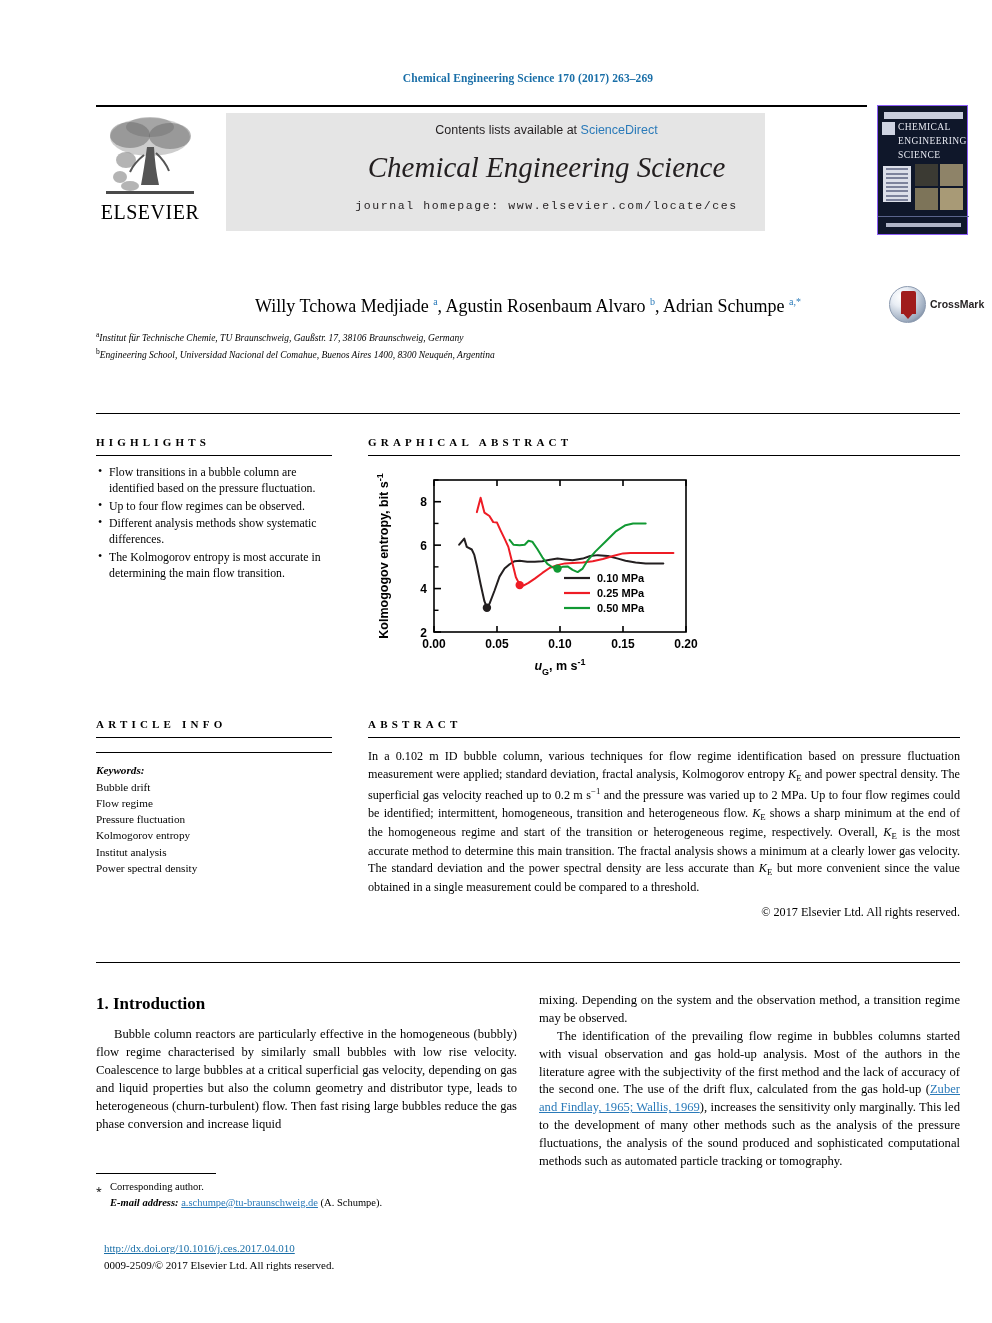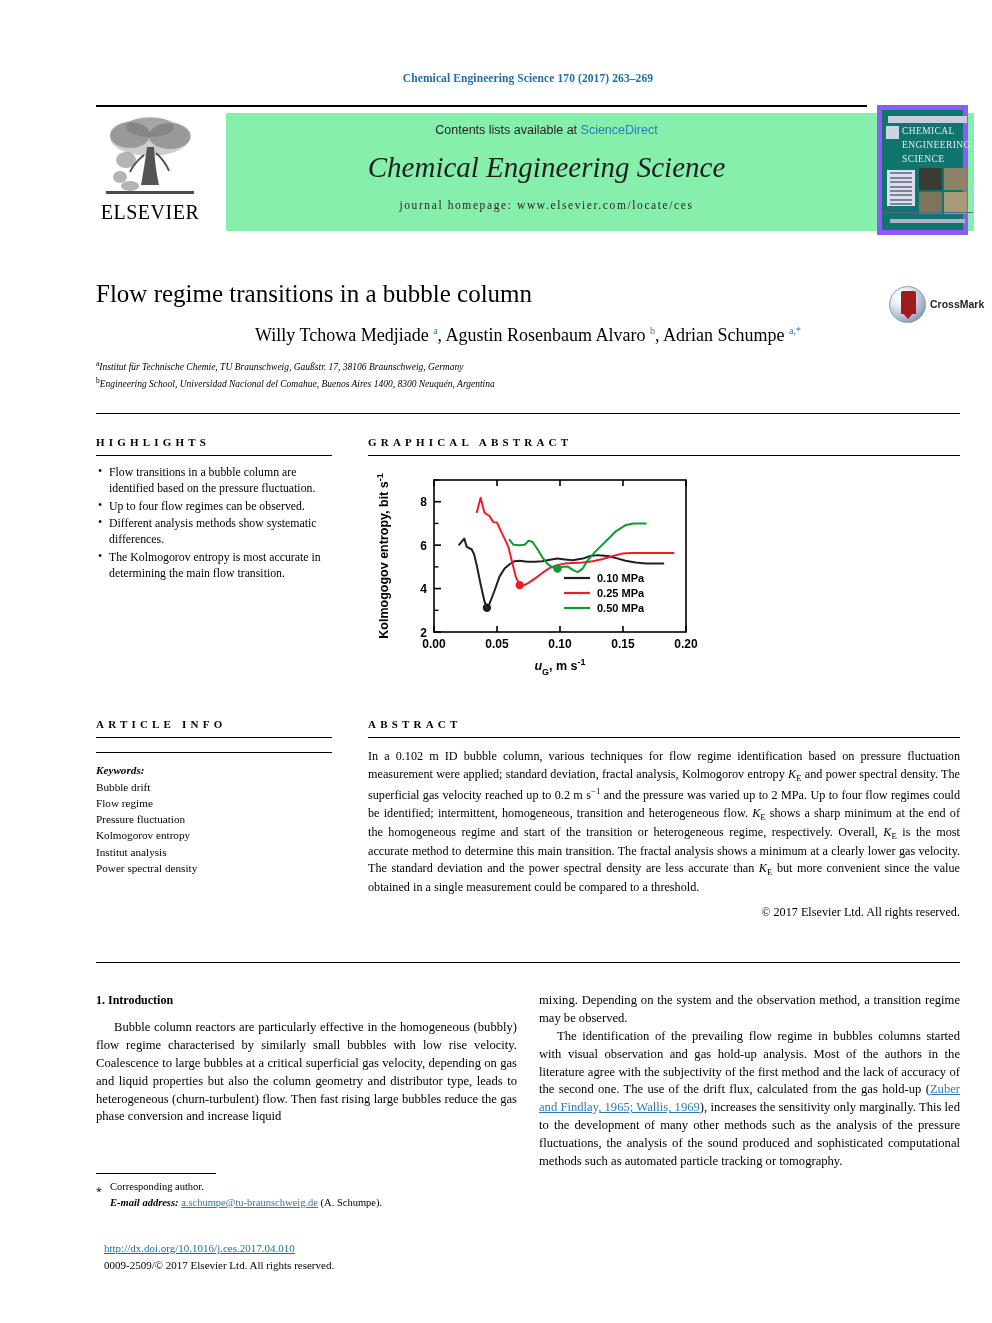--- a/index.html
+++ b/index.html
@@ -30,41 +30,41 @@
   }
   .elsevier-box { position:absolute; left:0; top:8px; width:108px; height:118px; }
   .elsevier-tree { position:absolute; left:4px; top:0; width:100px; height:90px; }
   .elsevier-word {
     position:absolute; left:0; top:88px; width:108px;
     text-align:center; color:#000000;
     font-family:"Liberation Serif", serif;
     font-size:20px; letter-spacing:0.5px; font-weight:400;
   }
   .gray-band {
-    position:absolute; left:130px; top:8px; width:748px; height:118px;
-    background:#86efac;
+    position:absolute; left:130px; top:8px; width:539px; height:118px;
+    background:#e5e5e5;
   }
   .gb-line1 {
     position:absolute; left:0; top:10px; width:641px; text-align:center;
     font-family:"Liberation Sans", sans-serif; font-size:12.5px; color:#231f20;
   }
   .gb-line1 a { color:#2a7ab9; text-decoration:none; }
   .gb-title {
     position:absolute; left:0; top:38px; width:641px; text-align:center;
     font-family:"Liberation Serif", serif; font-size:29px; color:#231f20;font-style:italic;
   }
   .gb-home {
     position:absolute; left:0; top:86px; width:641px; text-align:center;
-    font-family:Liberation Serif, serif; font-size:11.5px; color:#231f20;
+    font-family:Liberation Mono, monospace; font-size:11.5px; color:#231f20;
     letter-spacing:1.6px;
   }
   
   .cover {
     position:absolute; left:781px; top:0px; width:91px; height:130px;
-    background:#0f766e; border:5px solid #8b5cf6;
+    background:#0f172a; border:1px solid #8b5cf6;
   }
   .cover-inner { position:absolute; left:0; top:0; right:0; bottom:0; }
   .cover-topbar { position:absolute; left:6px; top:6px; width:79px; height:7px; background:#c9cede; }
   .cover-elslogo { position:absolute; left:4px; top:16px; width:13px; height:13px; background:#cfd4e2; }
   .cover-t1, .cover-t2, .cover-t3 {
     position:absolute; left:20px; color:#e8eaf2;
     font-family:"Liberation Serif", serif; font-size:9.5px; letter-spacing:0.4px;
   }
   .cover-t1 { top:16px; } .cover-t2 { top:30px; } .cover-t3 { top:44px; }
   .cover-textblk { position:absolute; left:5px; top:60px; width:28px; height:36px; background:#dcdfe9; }
@@ -148,21 +148,21 @@
   .ab-copy { margin-top:8px; text-align:right; font-size:12.2px; }
 
   .rule-bottom-meta {
     position:absolute; left:64px; top:962px; width:864px; height:1px; background:#000;
   }
 
   
   .body-col { position:absolute; top:992px; width:421px; font-size:12.6px; line-height:1.42; text-align:justify; }
   .col-left { left:64px; }
   .col-right { left:507px; }
-  .body-h { font-size:12px; font-weight:bold; margin:0 0 10px 0; }
+  .body-h { font-size:17px; font-weight:bold; margin:0 0 10px 0; }
   .body-col p { margin:0; text-indent:18px; }
   .body-col p.noind { text-indent:0; }
   .lnk { color:#2a7ab9; }
 
   
   .fn { position:absolute; left:64px; top:1173px; width:421px; font-size:10.5px; line-height:1.5; }
   .fn-rule { width:120px; height:1px; background:#000; margin-bottom:5px; }
   .fn-star { display:inline-block; width:14px; }
   .fn-em { font-style:italic; font-weight:bold; }
   .footer { position:absolute; left:72px; top:1240px; width:500px; font-size:11px; line-height:1.5; }
@@ -235,21 +235,20 @@
             <div class="cp3"></div>
             <div class="cp4"></div>
         </div>
         <div class="cover-bottomrule"></div>
         <div class="cover-bottombar"></div>
       </div>
     </div>
   </div>
 
   <div class="titlewrap">
-    <div class="paper-title">Flow regime transitions in a bubble column</div>
     <div class="authors">Willy Tchowa Medjiade <sup>a</sup>, Agustin Rosenbaum Alvaro <sup>b</sup>, Adrian Schumpe <sup>a,*</sup></div>
     <div class="affils">
       <div><sup>a</sup><span>Institut für Technische Chemie, TU Braunschweig, Gaußstr. 17, 38106 Braunschweig, Germany</span></div>
       <div><sup>b</sup><span>Engineering School, Universidad Nacional del Comahue, Buenos Aires 1400, 8300 Neuquén, Argentina</span></div>
     </div>
   </div>
 
   <div class="crossmark">
     <div class="cm-circle">
       <div class="cm-shield"></div>

